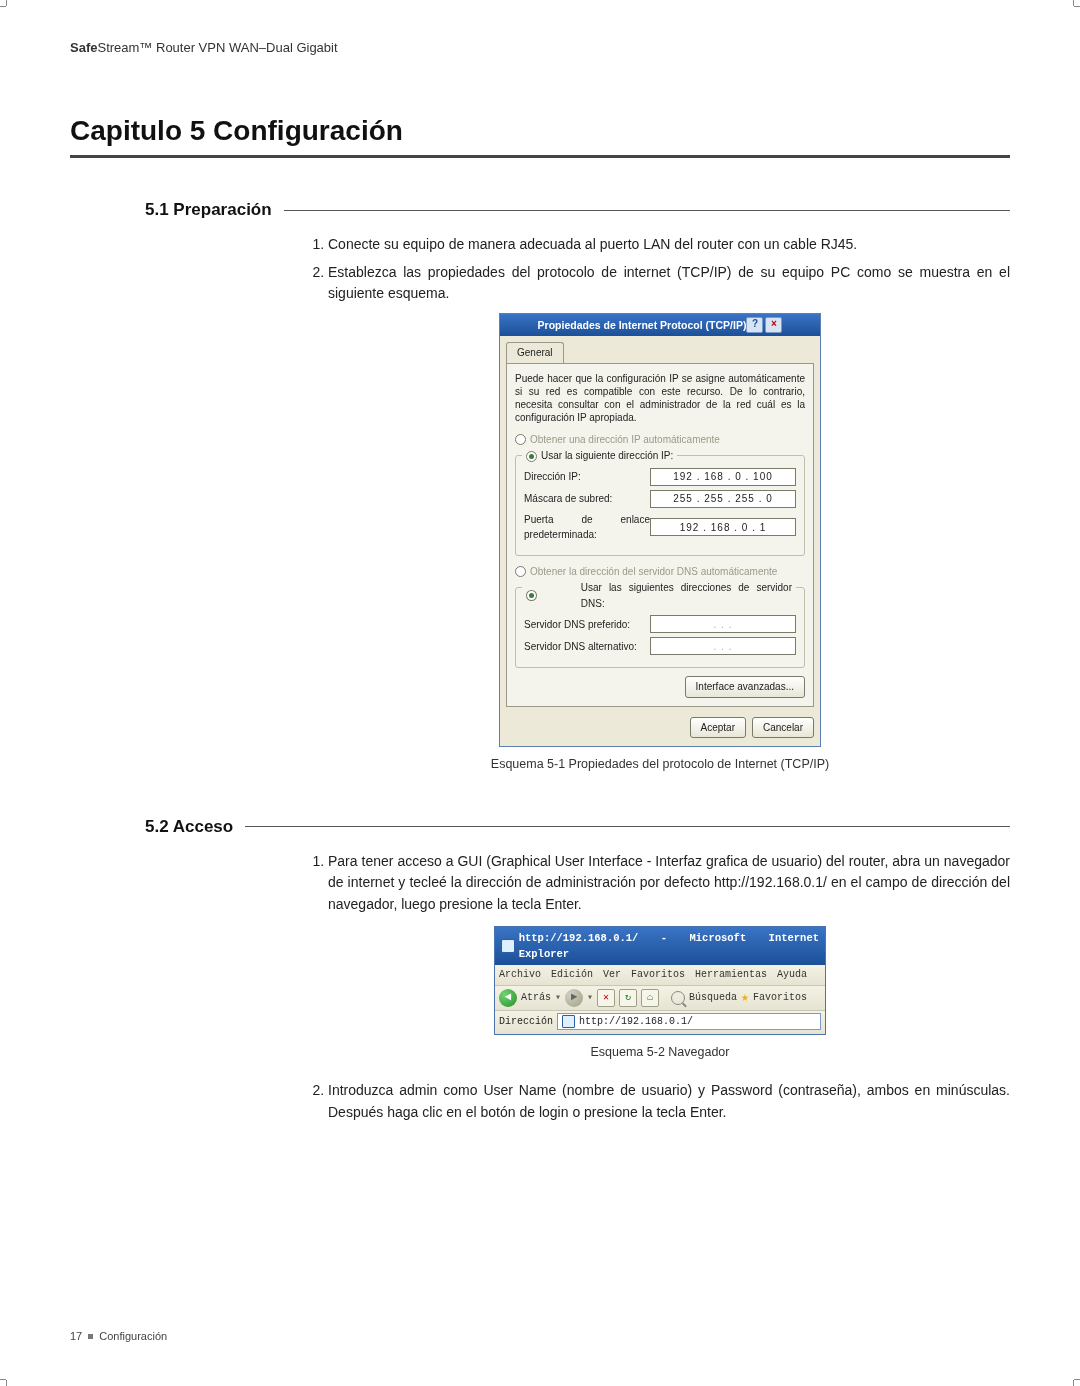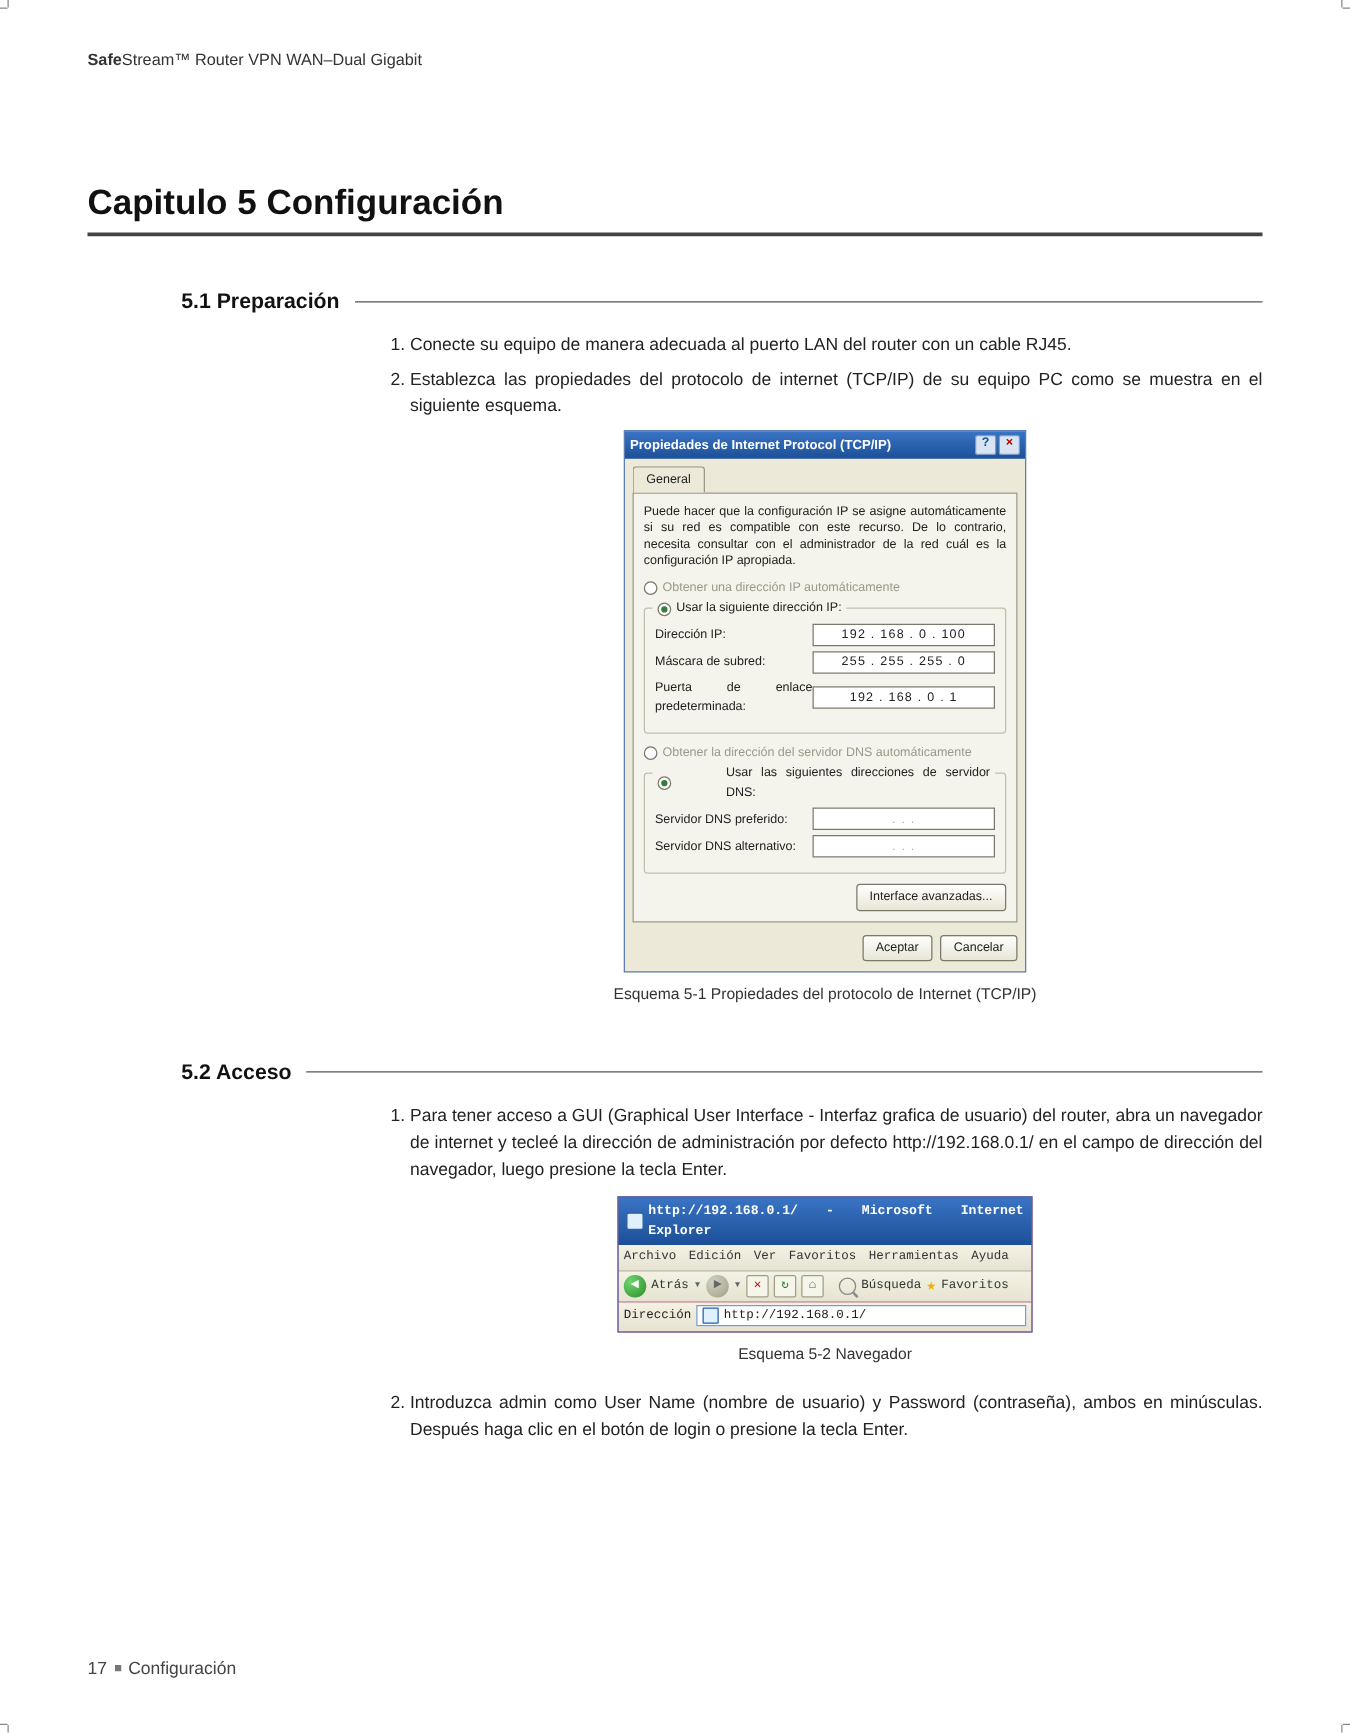--- a/index.html
+++ b/index.html
@@ -13,21 +13,21 @@
   .page {
     padding: 40px 70px 60px 70px;
     box-sizing: border-box;
     width: 1080px;
     min-height: 1386px;
     position: relative;
   }
   .doc-header {
     font-size: 13px;
     color: #333;
-    margin-bottom: 91px;
+    margin-bottom: 60px;
   }
   .doc-header .brand-bold { font-weight: bold; }
   .doc-header .brand-light { font-weight: normal; }
   .chapter-title {
     font-size: 28px;
     font-weight: bold;
     color: #111;
     margin: 0;
     padding-bottom: 8px;
   }
@@ -74,21 +74,21 @@
     background: #ece9d8;
     font-family: Tahoma, Arial, sans-serif;
     font-size: 10px;
     color: #222;
   }
   .dialog-title {
     background: linear-gradient(to bottom, #3a74c4, #1c4f98);
     color: #fff;
     display: flex;
     align-items: center;
-    justify-content: space-between;
+    justify-content: center;
     padding: 3px 4px;
     font-weight: bold;
     font-size: 10.5px;
   }
   .dialog-title .tbtns { display: flex; gap: 2px; }
   .tbtn {
     width: 15px; height: 14px;
     background: #d8e4f2;
     border: 1px solid #7a9ccd;
     border-radius: 2px;
@@ -302,21 +302,21 @@
     border: 1px solid #2a5fa0;
     background: #dff0ff;
     border-radius: 1px;
     display: inline-block;
   }
 
   .footer {
     position: absolute;
     bottom: 44px;
     left: 70px;
-    font-size: 14px;
+    font-size: 11px;
     color: #444;
     display: flex;
     align-items: center;
     gap: 6px;
   }
   .footer .sq { width:5px; height:5px; background:#777; display:inline-block; }
 
   .crop-mark {
     position: absolute;
     width: 20px; height: 20px;

